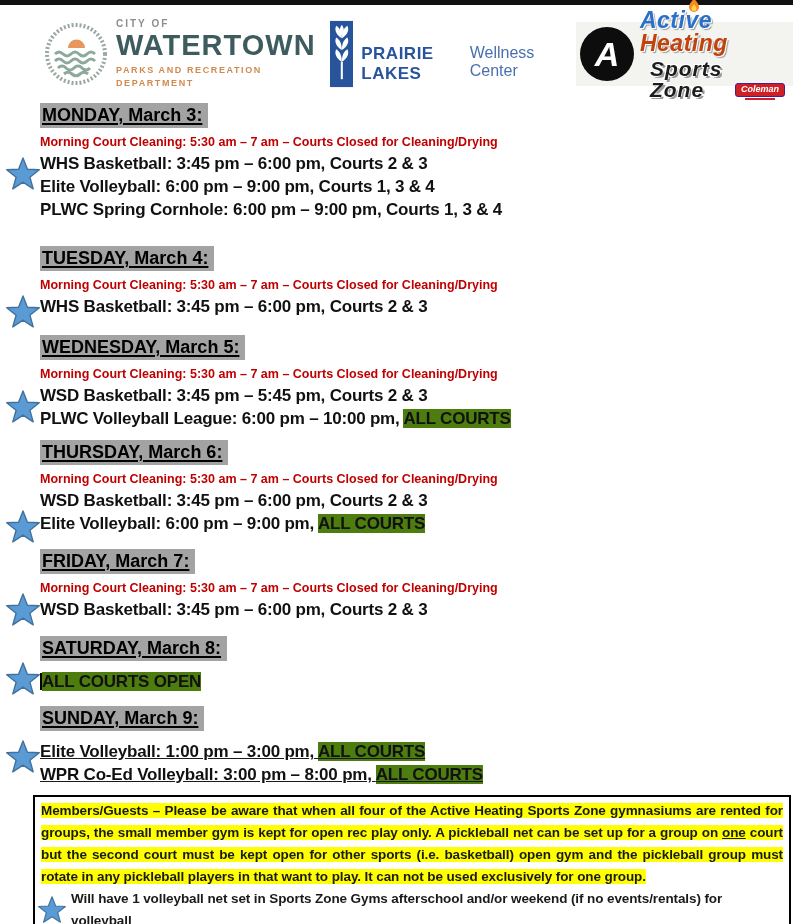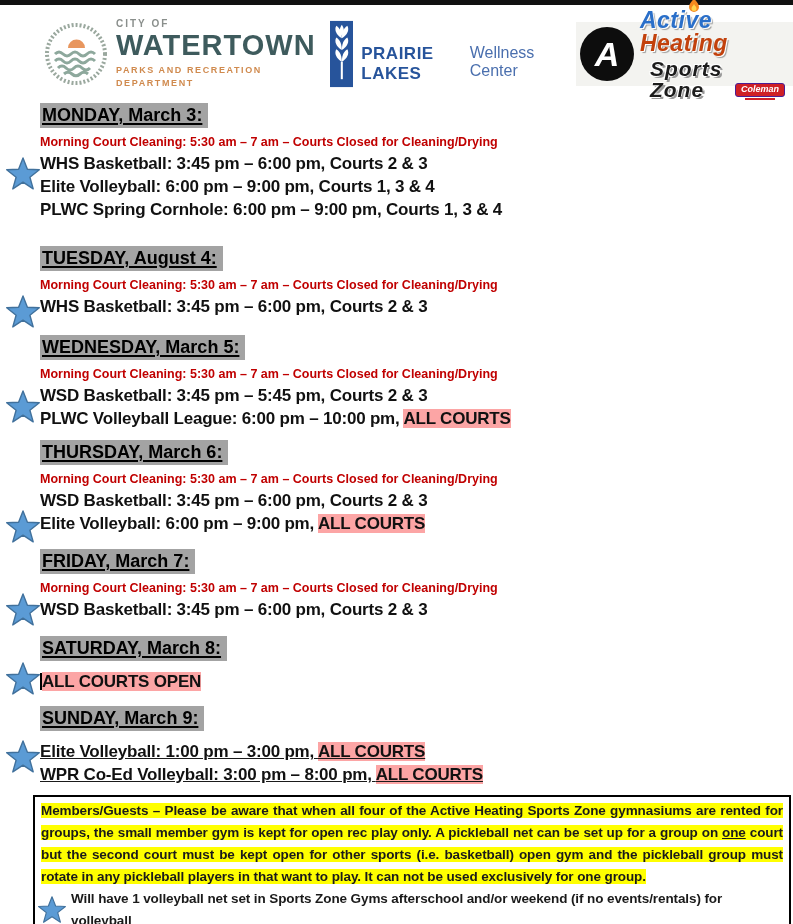--- a/index.html
+++ b/index.html
@@ -69,21 +69,21 @@
     font-size:18px; font-weight:bold;
     text-decoration:underline; text-decoration-thickness:2px; text-underline-offset:2px;
     padding:0 6px 1px 2px;
   }
   .cleaning {
     color:#c00000; font-weight:bold; font-size:12.5px;
     margin:8px 0 2px; line-height:15px;
   }
   .event { font-size:17px; font-weight:bold; color:#111111; line-height:23px; letter-spacing:-0.2px; }
   .events.no-clean { margin-top:10px; }
-  .hl { background:#fca5a5; }
+  .hl { background:#4d7c0f; }
   .caret { display:inline-block; width:2px; height:17px; background:#000; vertical-align:-3px; }
   .star { position:absolute; left:-35px; width:36px; height:34px; }
 
   
   .note-box {
     margin:9px 0 0 33px;
     width:758px;
     border:2px solid #000000;
     padding:3px 6px 4px;
     font-weight:bold;
@@ -182,21 +182,21 @@
       <div class="event"><span>WHS Basketball: 3:45 pm – 6:00 pm, Courts 2 &amp; 3</span><span class="hl"></span></div>
       <div class="event"><span>Elite Volleyball: 6:00 pm – 9:00 pm, Courts 1, 3 &amp; 4</span><span class="hl"></span></div>
       <div class="event"><span>PLWC Spring Cornhole: 6:00 pm – 9:00 pm, Courts 1, 3 &amp; 4</span><span class="hl"></span></div>
     </div>
   </div>
 
   <div class="day-section" style="margin-bottom:17px;">
     <svg class="star" style="top:49px;" viewBox="0 0 36 34">
         <use href="#star-shape"></use>
       </svg>
-    <div class="day-title-wrap"><span class="day-title">TUESDAY, August 4:</span></div>
+    <div class="day-title-wrap"><span class="day-title">TUESDAY, March 4:</span></div>
     <div class="cleaning">Morning Court Cleaning: 5:30 am – 7 am – Courts Closed for Cleaning/Drying</div>
     <div class="events">
       <div class="event"><span>WHS Basketball: 3:45 pm – 6:00 pm, Courts 2 &amp; 3</span></div>
     </div>
   </div>
 
   <div class="day-section" style="margin-bottom:10px;">
     <svg class="star" style="top:55px;" viewBox="0 0 36 34">
         <use href="#star-shape"></use>
       </svg>

